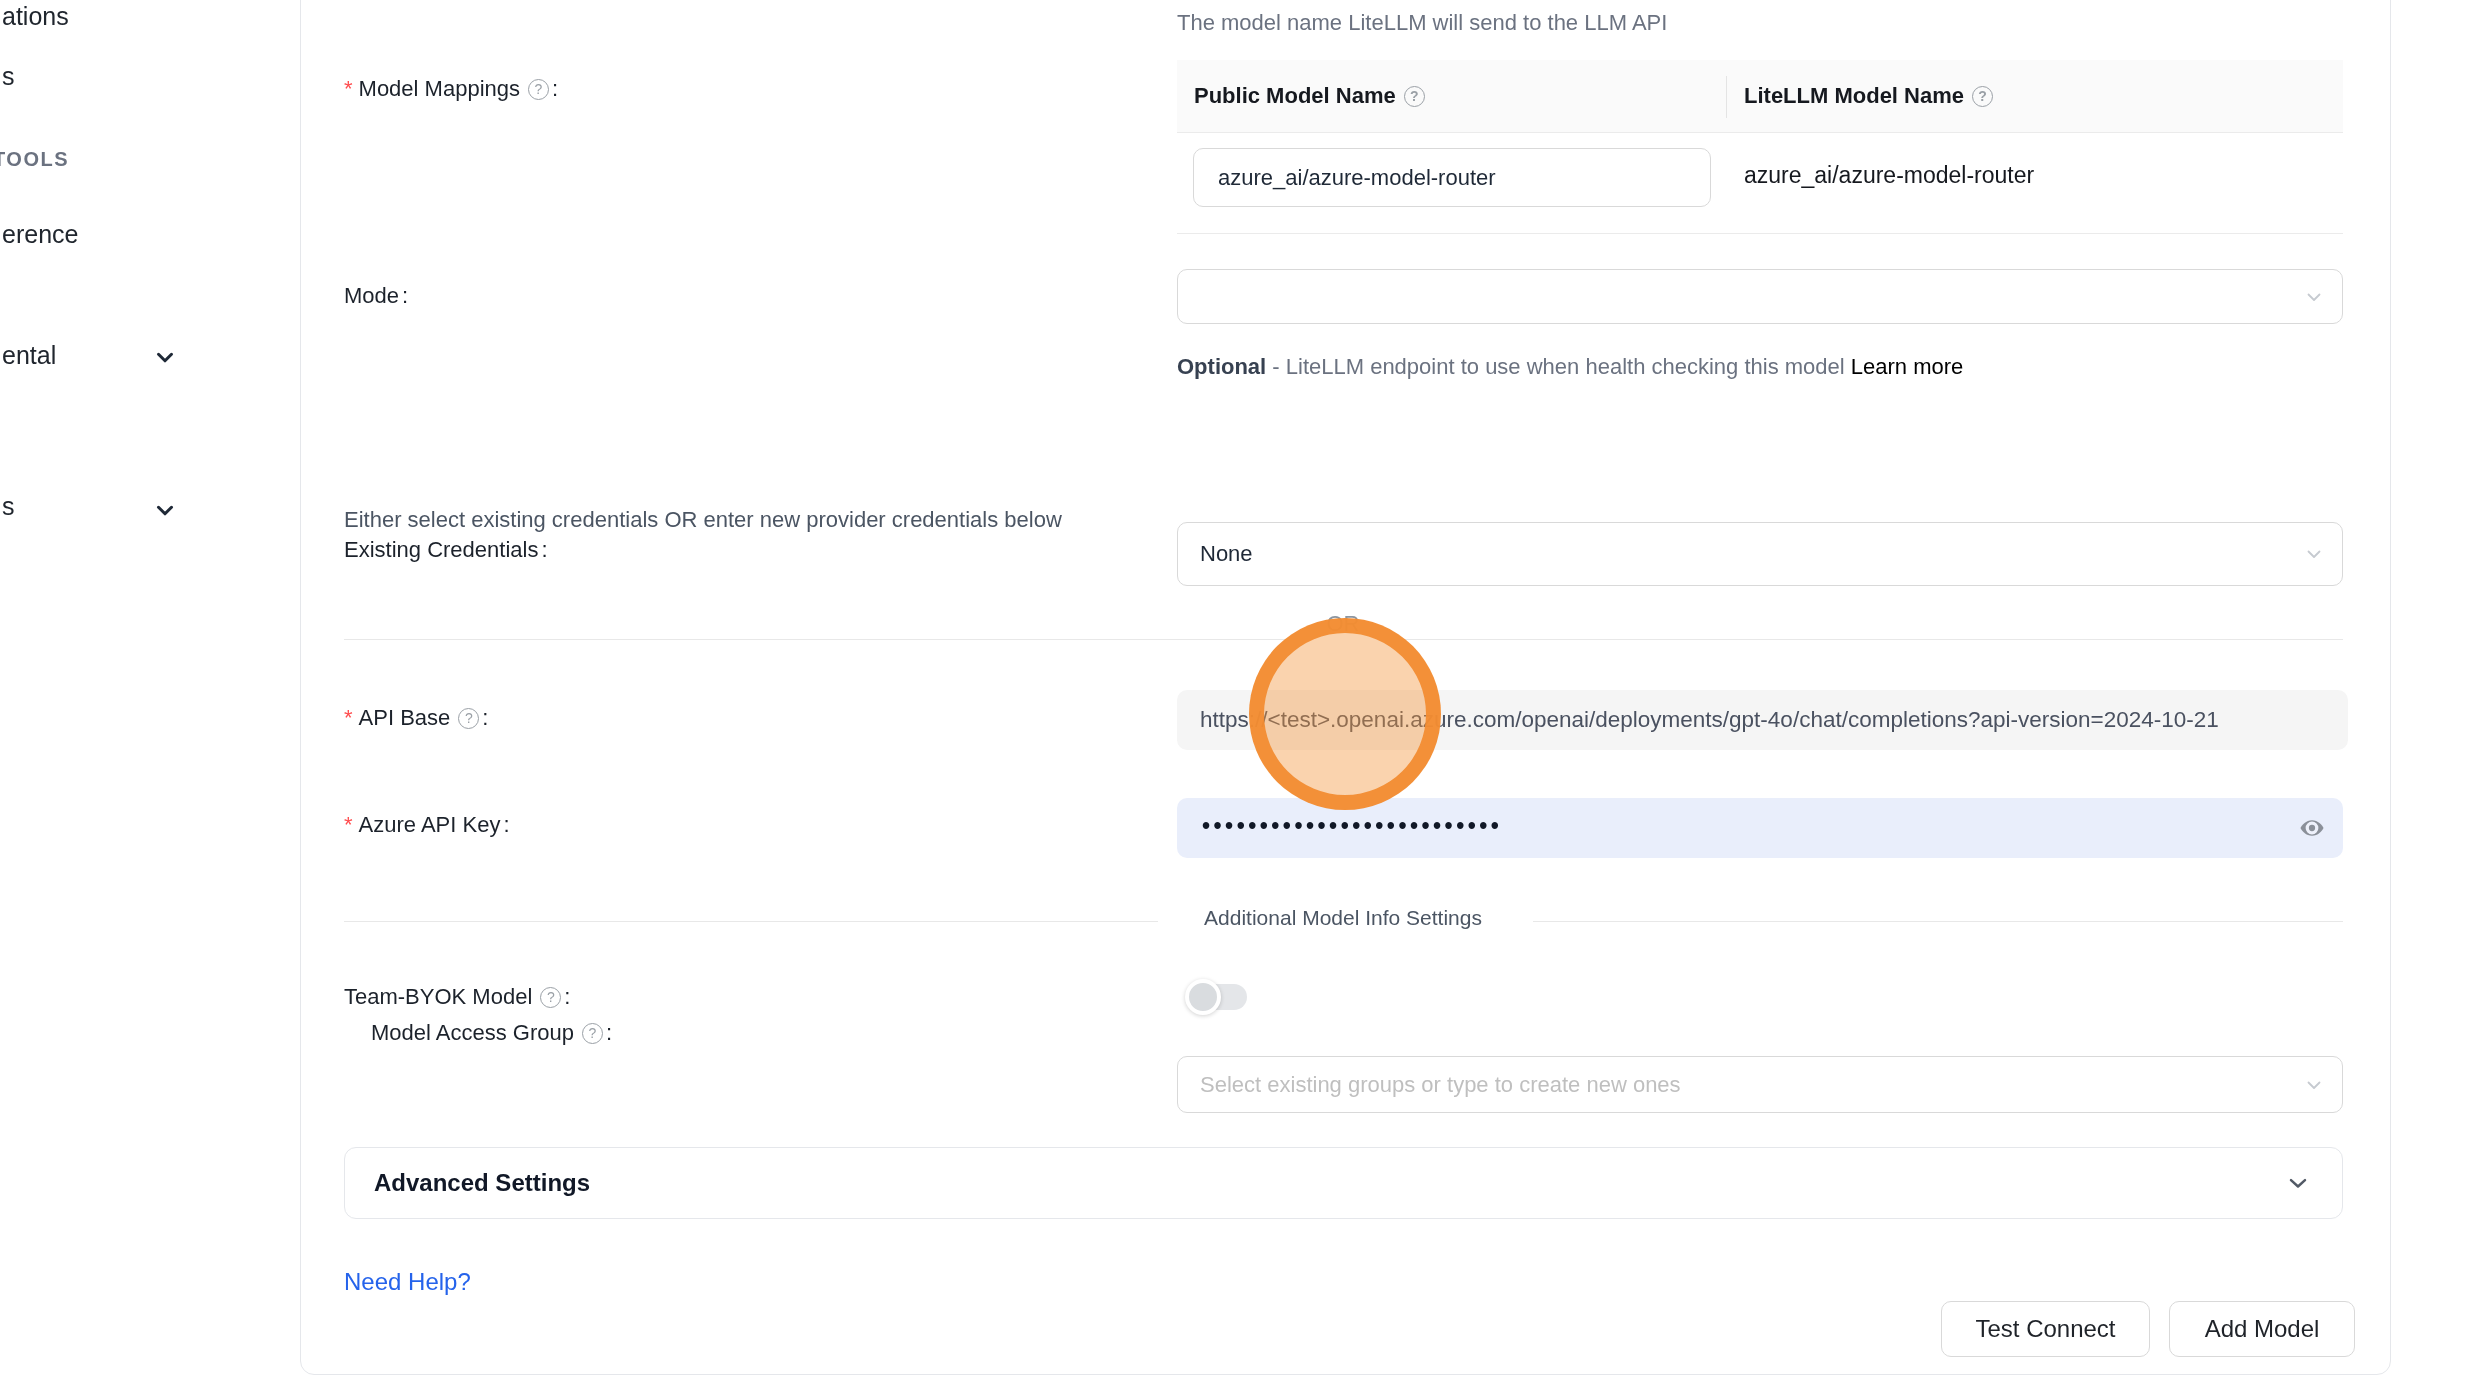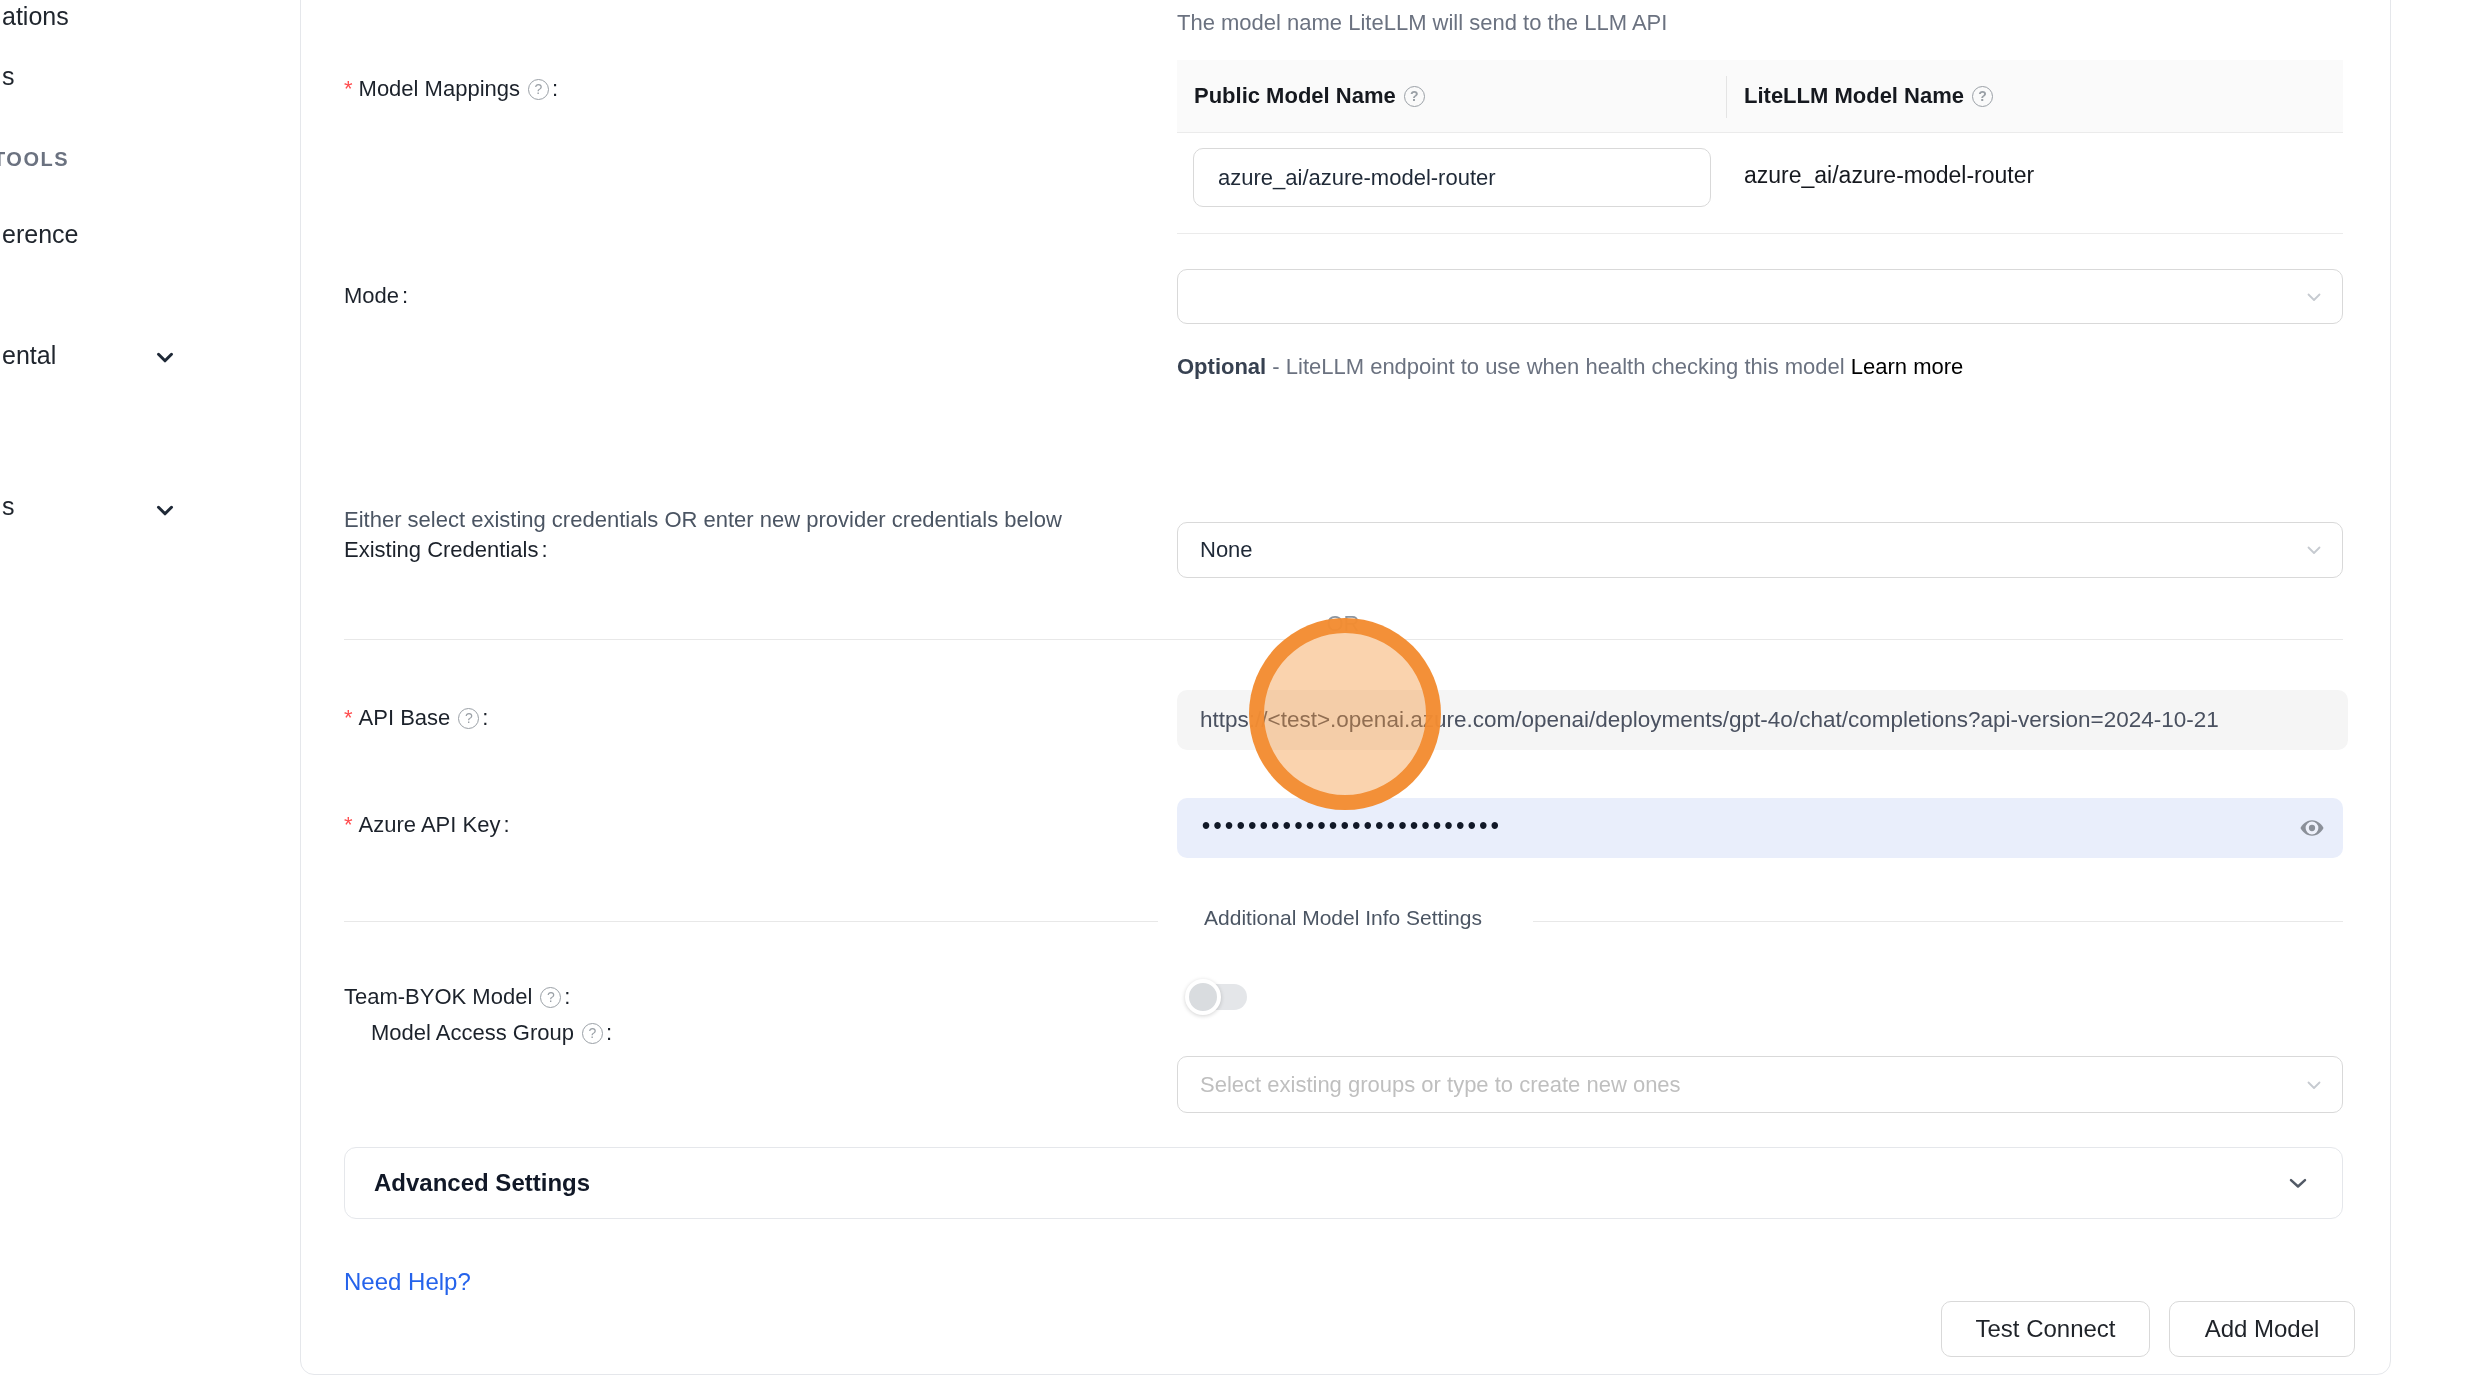--- a/index.html
+++ b/index.html
@@ -145,21 +145,21 @@
   <div class="opt-help">
     <b>Optional</b><span> - LiteLLM endpoint to use when health checking this model </span><span class="lnk">Learn more</span>
   </div>
 
   <div class="either-note">Either select existing credentials OR enter new provider credentials below</div>
 
   <div class="f-label" style="top:537px;">
     <span>Existing Credentials</span>
     <span class="colon">:</span>
   </div>
-  <div class="sel" style="top:522px; height:56px;">
+  <div class="sel" style="top:522px; height:64px;">
     <span>None</span>
     <svg class="chev" width="24" height="24" viewBox="0 0 24 24">
       <path d="M6.5 9.5 L12 15 L17.5 9.5" fill="none" stroke="#c6cad0" stroke-width="1.8" stroke-linecap="round" stroke-linejoin="round"></path>
     </svg>
   </div>
 
   <div class="or-line" style="left:344px; width:958px;"></div>
   <div class="or-line" style="left:1384px; width:959px;"></div>
   <div class="or-text">OR</div>
 

